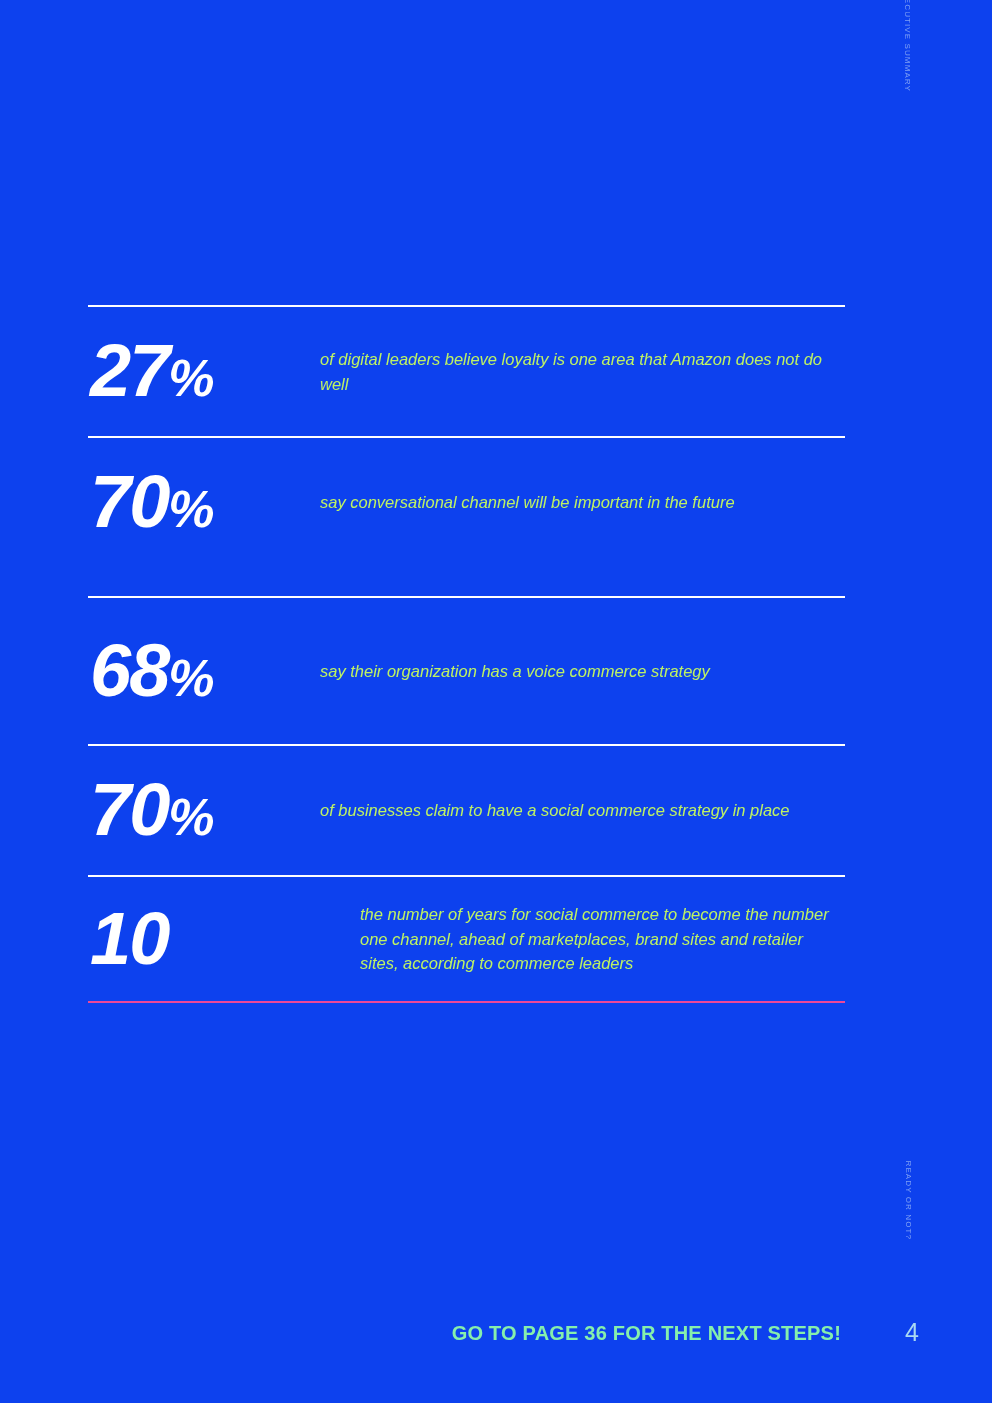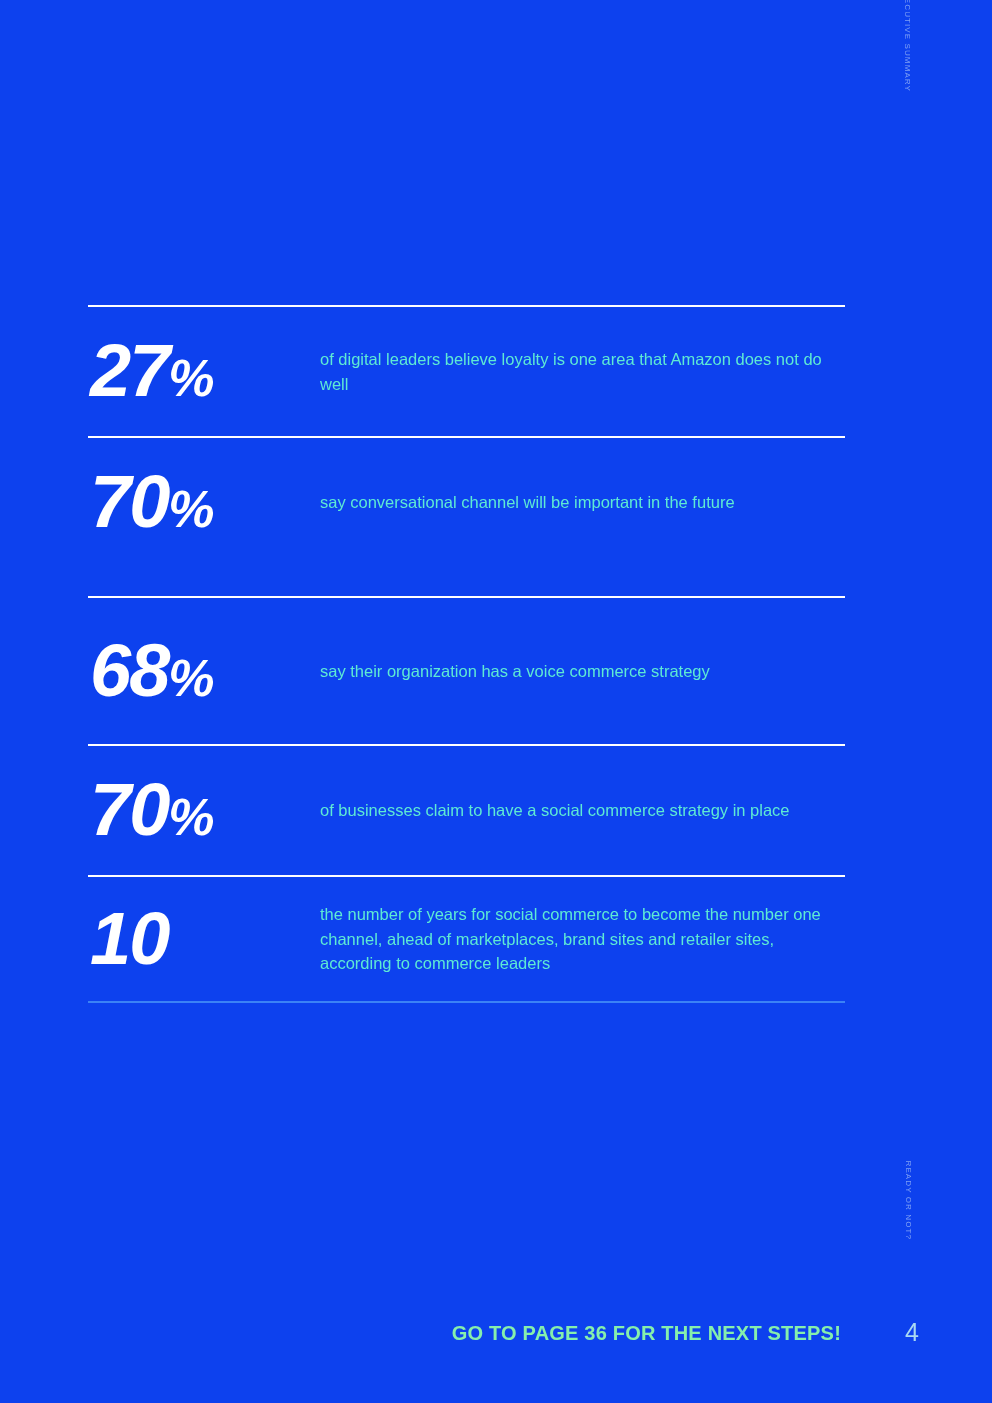--- a/index.html
+++ b/index.html
@@ -47,45 +47,47 @@
     width: 757px;
   }
   .stat-row {
     position: relative;
     display: flex;
     align-items: center;
     border-top: 2px solid #ffffff;
     box-sizing: border-box;
   }
   .stat-row:last-child {
-    border-bottom: 2px solid #3b82f6;
+    border-bottom: 2px solid #ec4899;
+    gap: 40px;
   }
   .stat-number {
     flex: 0 0 232px;
     color: #ffffff;
     font-weight: 700;
     font-size: 74px;
     line-height: 0.95;
     letter-spacing: -2px;
     padding-left: 2px;
     box-sizing: border-box;
     font-style: italic;
   }
   .stat-number .pct {
     font-size: 52px;
     font-weight: 700;
     letter-spacing: -1px;
   }
   .stat-text {
     flex: 1 1 auto;
-    color: #5eead4;
+    color: #bef264;
     font-size: 16.5px;
     line-height: 1.48;
     font-weight: 400;
     padding-right: 6px;
+    font-style: italic;
   }
 
   
   .h-2line { height: 131px; }
   .h-3line { height: 128px; }
   .h-1line { height: 148px; margin-top: 29px; }
 
   
   .footer-cta {
     position: absolute;

